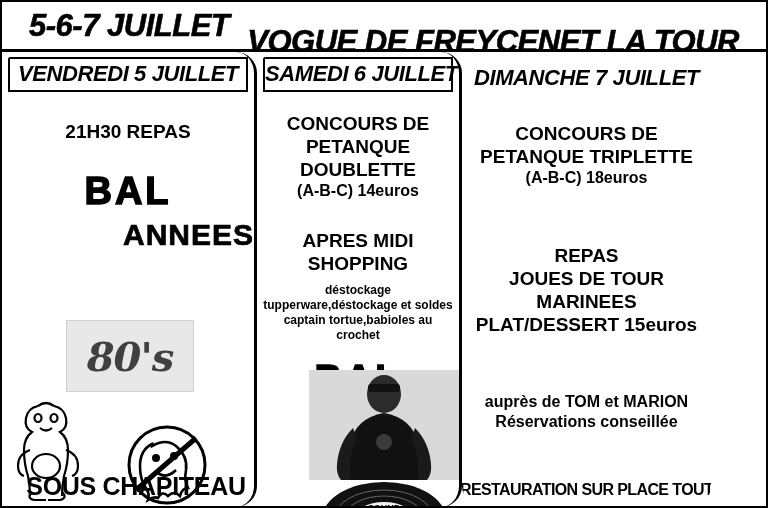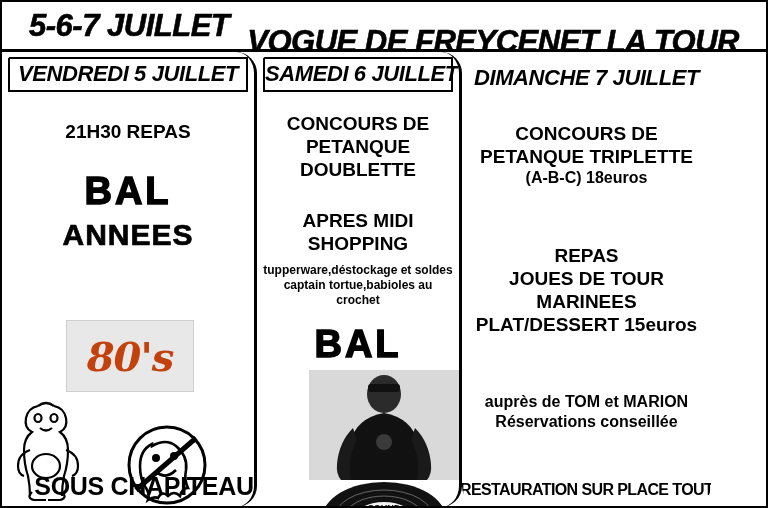--- a/index.html
+++ b/index.html
@@ -98,21 +98,21 @@
   }
   .bal {
     text-align: center;
     font-weight: bold;
     font-size: 38px;
     line-height: 56px;
     letter-spacing: 3px;
     -webkit-text-stroke: 1.5px #000;
   }
   .annees {
-    text-align: center;
+    text-align: right;
     font-weight: bold;
     font-size: 30px;
     line-height: 32px;
     letter-spacing: 1px;
     -webkit-text-stroke: 0.7px #000;
   }
   .eighties-box {
     position: absolute;
     left: 64px;
     top: 268px;
@@ -122,27 +122,27 @@
     border: 1px solid #cfcfcf;
     display: flex;
     align-items: center;
     justify-content: center;
   }
   .eighties-text {
     font-family: "DejaVu Serif", serif;
     font-weight: bold;
     font-style: italic;
     font-size: 40px;
-    color: #c2410c;
+    color: #404040;
     letter-spacing: -1px;
   }
   .sous-chapiteau {
     position: absolute;
     bottom: 6px;
-    left: 16px;
+    left: 8px;
     width: 100%;
     text-align: center;
     font-weight: bold;
     font-size: 25px;
     letter-spacing: -0.3px;
   }
   .restauration {
     position: absolute;
     bottom: 8px;
     left: -2px;
@@ -236,23 +236,25 @@
       </svg>
 
       <div class="sous-chapiteau">SOUS CHAPITEAU</div>
     </div>
 
     <div class="col col-2">
       <div class="daytitle">SAMEDI 6 JUILLET</div>
       <div class="spacer20"></div>
       <div class="line">CONCOURS DE</div>
       <div class="line">PETANQUE DOUBLETTE</div>
+      <div class="line-sm">(A-B-C) 14euros</div>
       <div class="spacer28"></div>
       <div class="line">APRES MIDI SHOPPING</div>
       <div class="spacer8"></div>
+      <div class="line-xs">déstockage</div>
       <div class="line-xs">tupperware,déstockage et soldes</div>
       <div class="line-xs">captain tortue,babioles au</div>
       <div class="line-xs">crochet</div>
       <div class="spacer8"></div>
       <div class="bal">BAL</div>
 
       <svg class="dj" viewBox="0 0 150 110">
         <rect x="0" y="0" width="150" height="110" fill="#d9d9d9"></rect>
         <ellipse cx="75" cy="24" rx="17" ry="19" fill="#2b2b2b"></ellipse>
         <rect x="59" y="14" width="32" height="8" rx="3" fill="#111"></rect>

